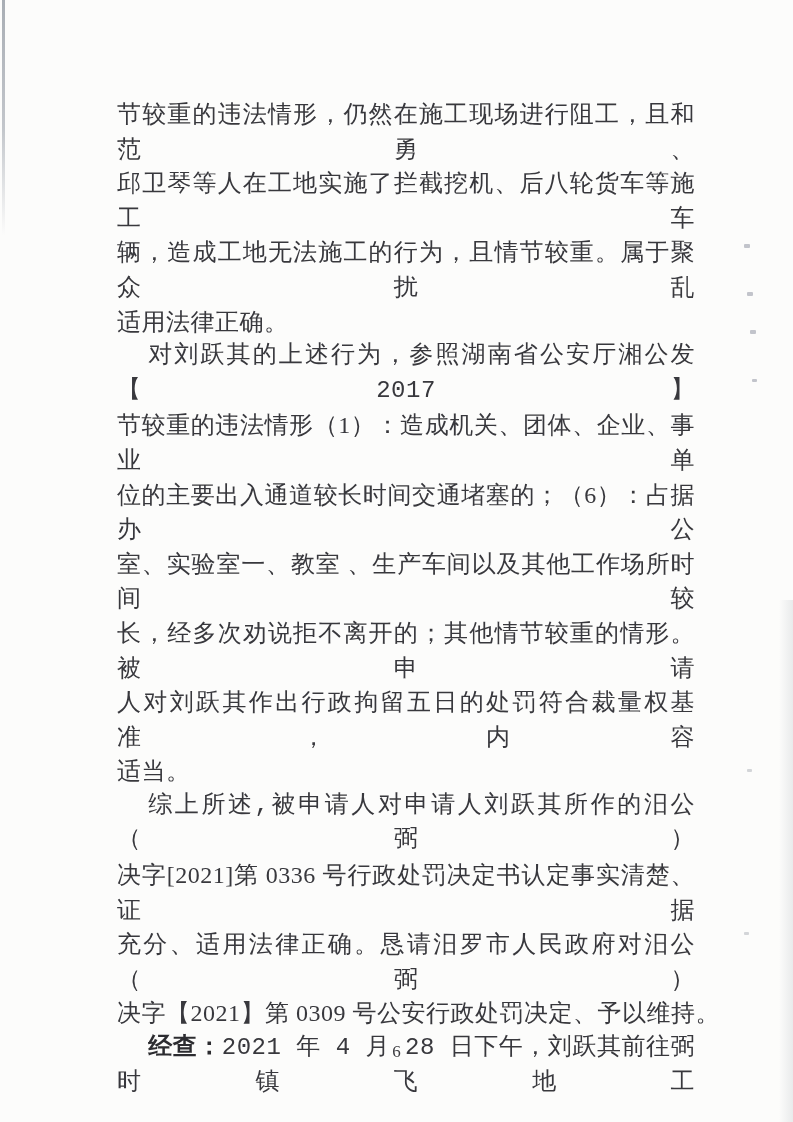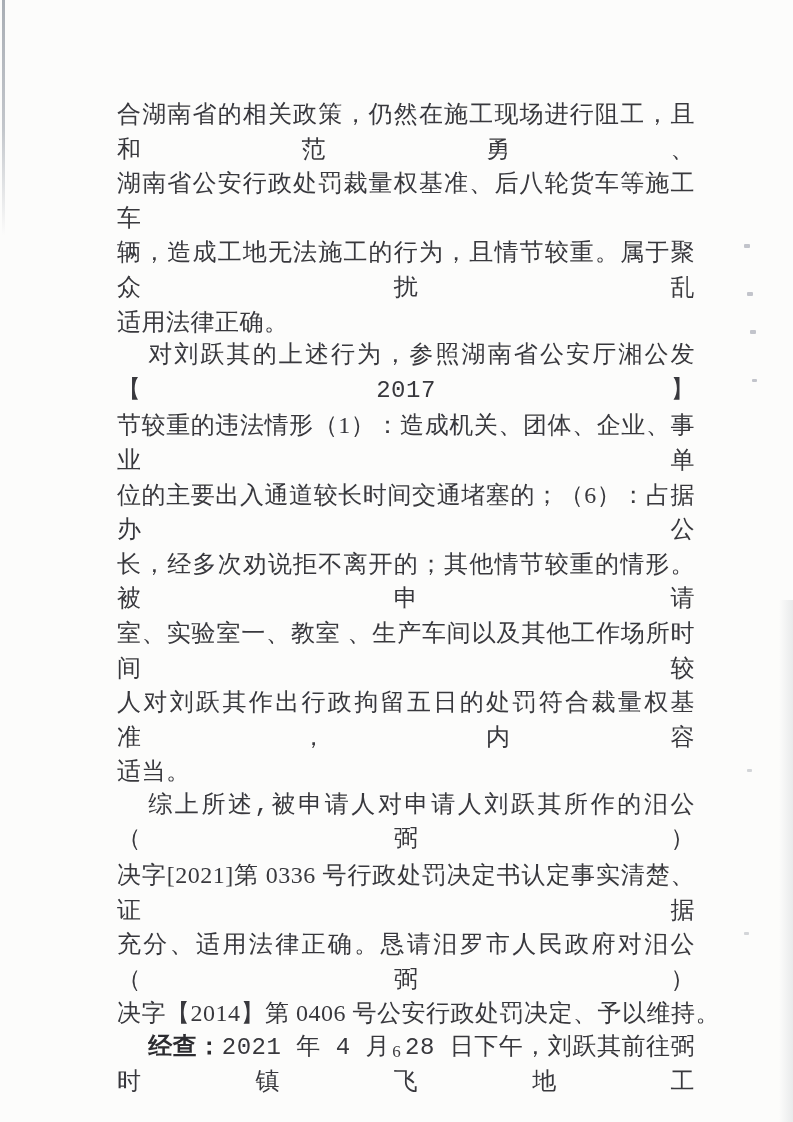--- a/index.html
+++ b/index.html
@@ -62,39 +62,39 @@
   <div class="speck s1"></div>
   <div class="speck s2"></div>
   <div class="speck s3"></div>
   <div class="speck s4"></div>
   <div class="speck s5"></div>
   <div class="speck s6"></div>
   <div class="shade"></div>
 
   <div class="text-block">
       <div class="para">
-        <div class="line fill">合湖南省的相关政策，仍然在施工现场进行阻工，且和范勇、</div>
-        <div class="line fill">湖南省公安行政处罚裁量权基准、后八轮货车等施工车</div>
+        <div class="line fill">节较重的违法情形，仍然在施工现场进行阻工，且和范勇、</div>
+        <div class="line fill">邱卫琴等人在工地实施了拦截挖机、后八轮货车等施工车</div>
         <div class="line fill">辆，造成工地无法施工的行为，且情节较重。属于聚众扰乱</div>
         <div class="line">适用法律正确。</div>
       </div>
       <div class="para indent">
         <div class="line fill">对刘跃其的上述行为，参照湖南省公安厅湘公发【2017】</div>
         <div class="line fill">节较重的违法情形（1）：造成机关、团体、企业、事业单</div>
         <div class="line fill">位的主要出入通道较长时间交通堵塞的；（6）：占据办公</div>
+        <div class="line fill">室、实验室一、教室 、生产车间以及其他工作场所时间较</div>
         <div class="line fill">长，经多次劝说拒不离开的；其他情节较重的情形。被申请</div>
-        <div class="line fill">室、实验室一、教室 、生产车间以及其他工作场所时间较</div>
         <div class="line fill">人对刘跃其作出行政拘留五日的处罚符合裁量权基准，内容</div>
         <div class="line">适当。</div>
       </div>
       <div class="para indent">
         <div class="line fill">综上所述,被申请人对申请人刘跃其所作的汨公（弼）</div>
         <div class="line fill">决字[2021]第 0336 号行政处罚决定书认定事实清楚、证据</div>
         <div class="line fill">充分、适用法律正确。恳请汨罗市人民政府对汨公（弼）</div>
-        <div class="line">决字【2014】第 0406 号公安行政处罚决定、予以维持。</div>
+        <div class="line">决字【2021】第 0309 号公安行政处罚决定、予以维持。</div>
       </div>
       <div class="para indent">
         <div class="line fill"><b>经查：</b>2021 年 4 月 28 日下午，刘跃其前往弼时镇飞地工</div>
       </div>
     </div>
 
   <div class="footer">6</div>
 </div>
 
 </body></html>

